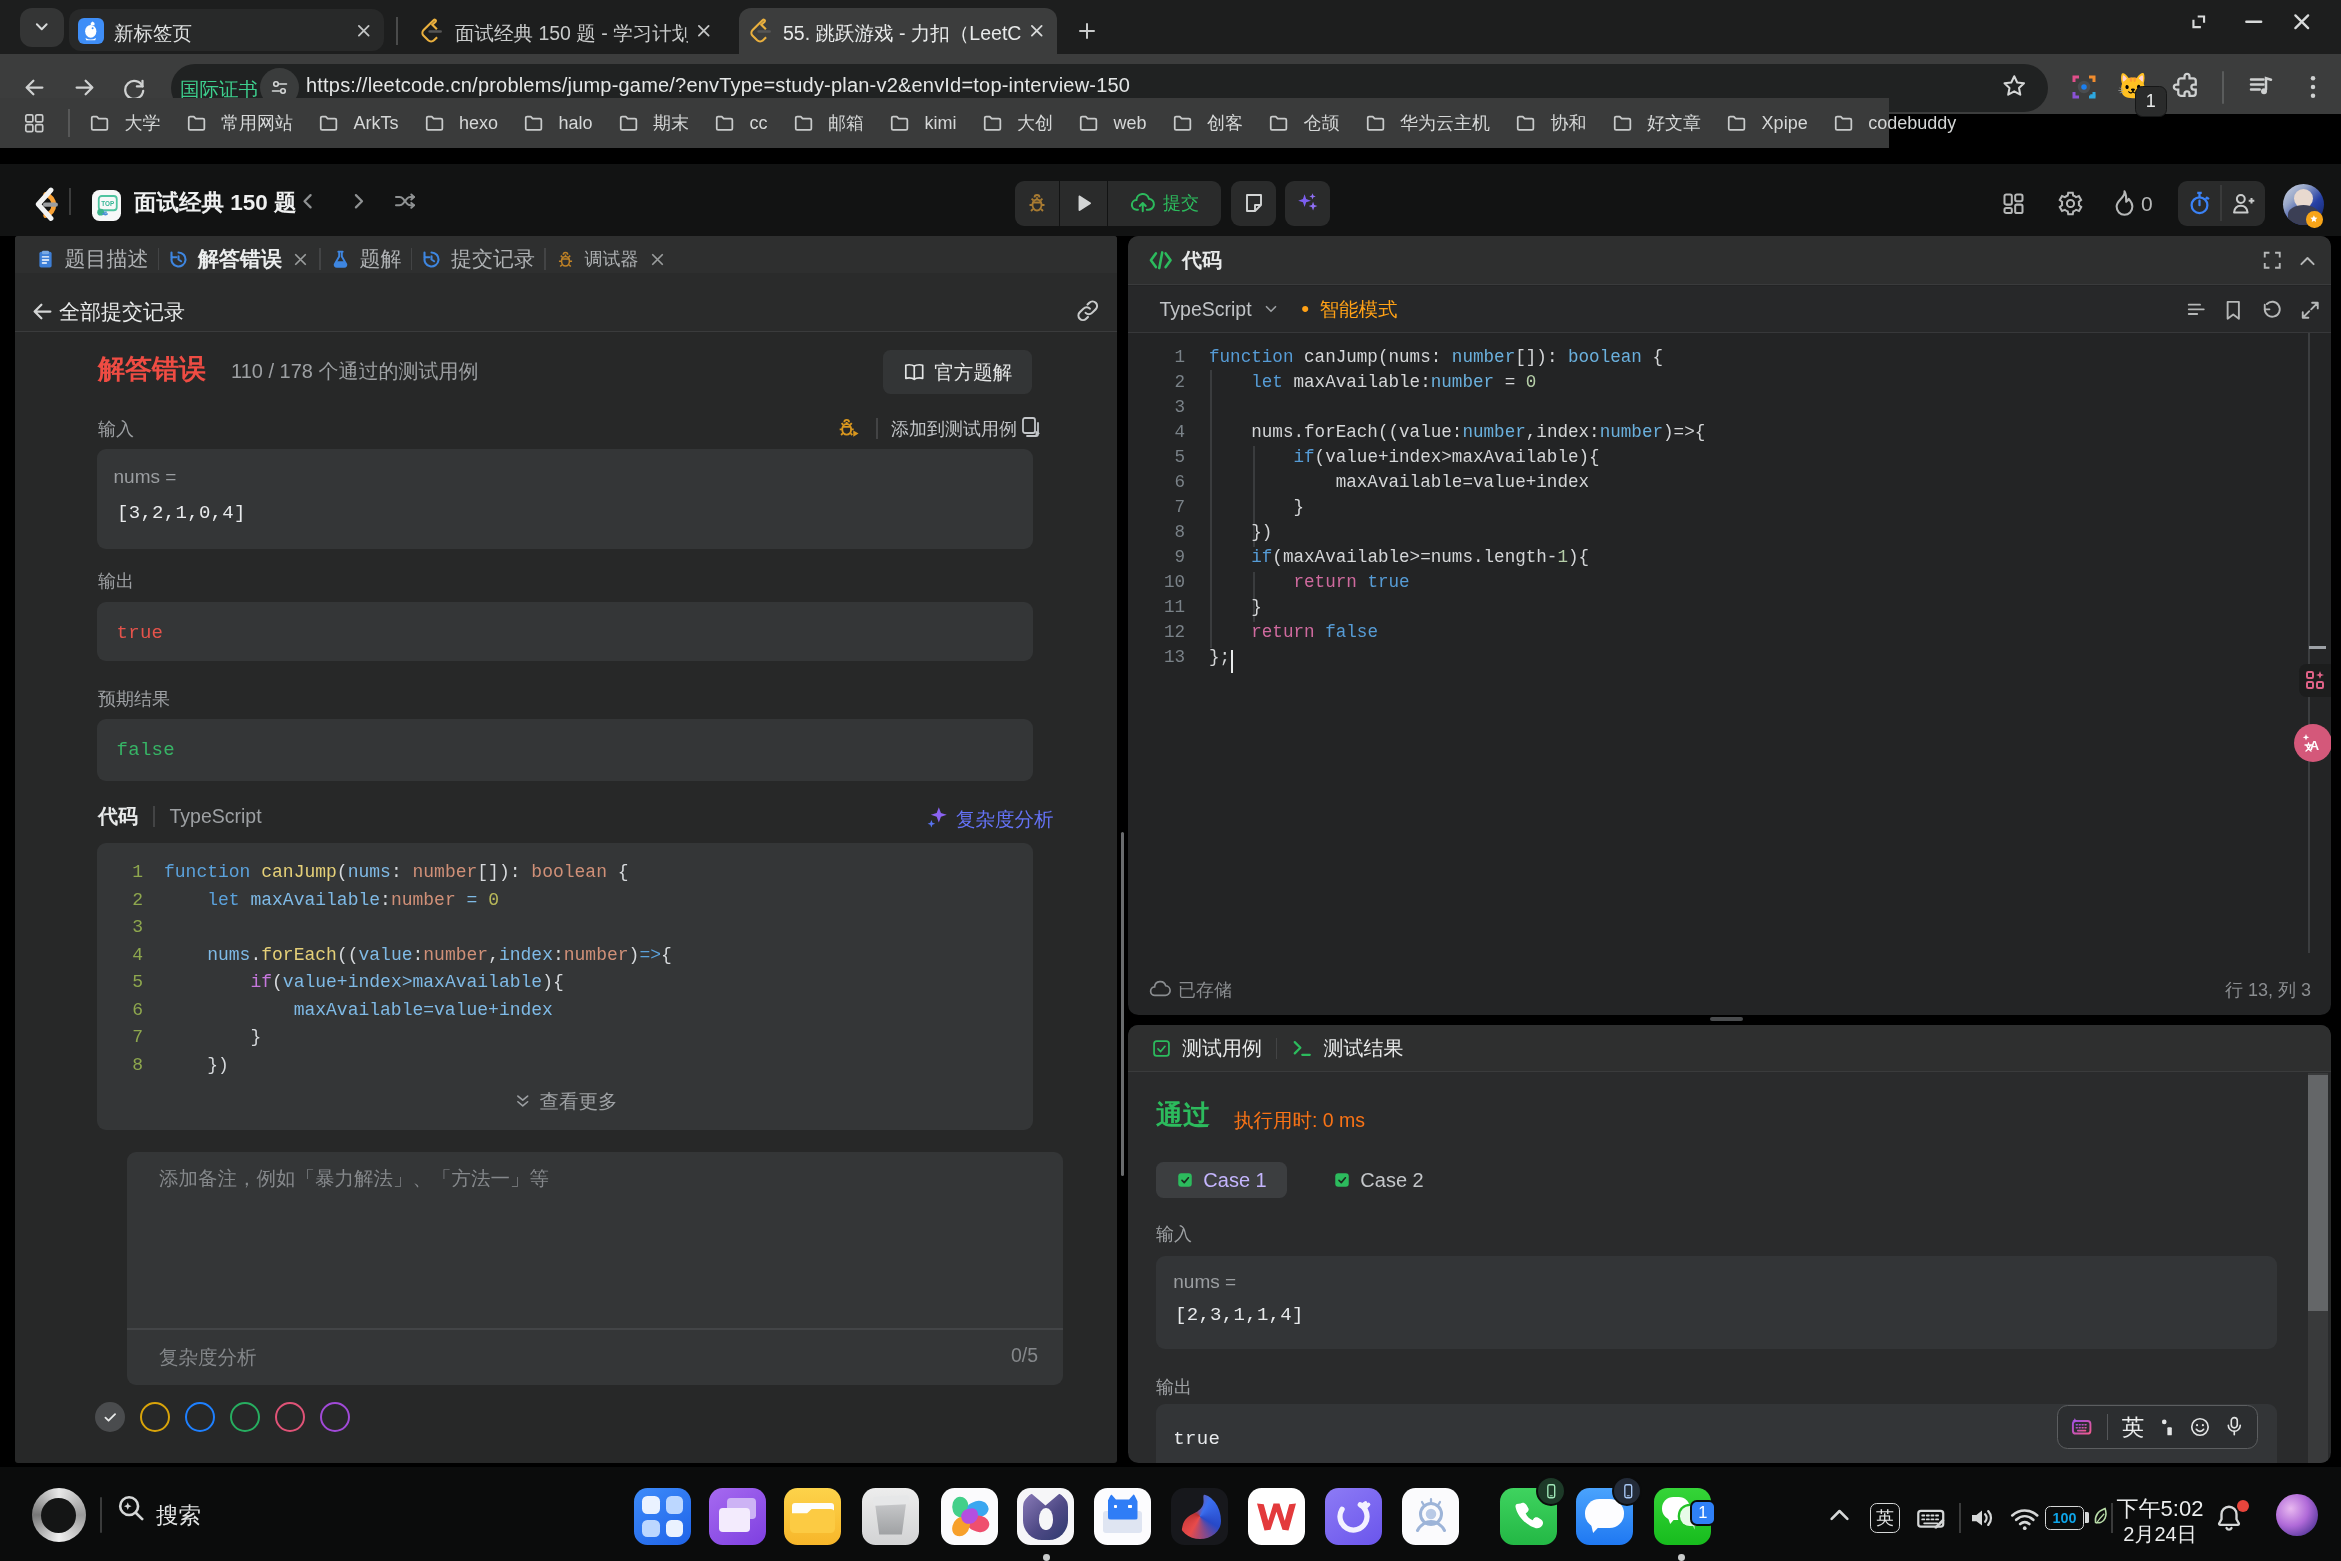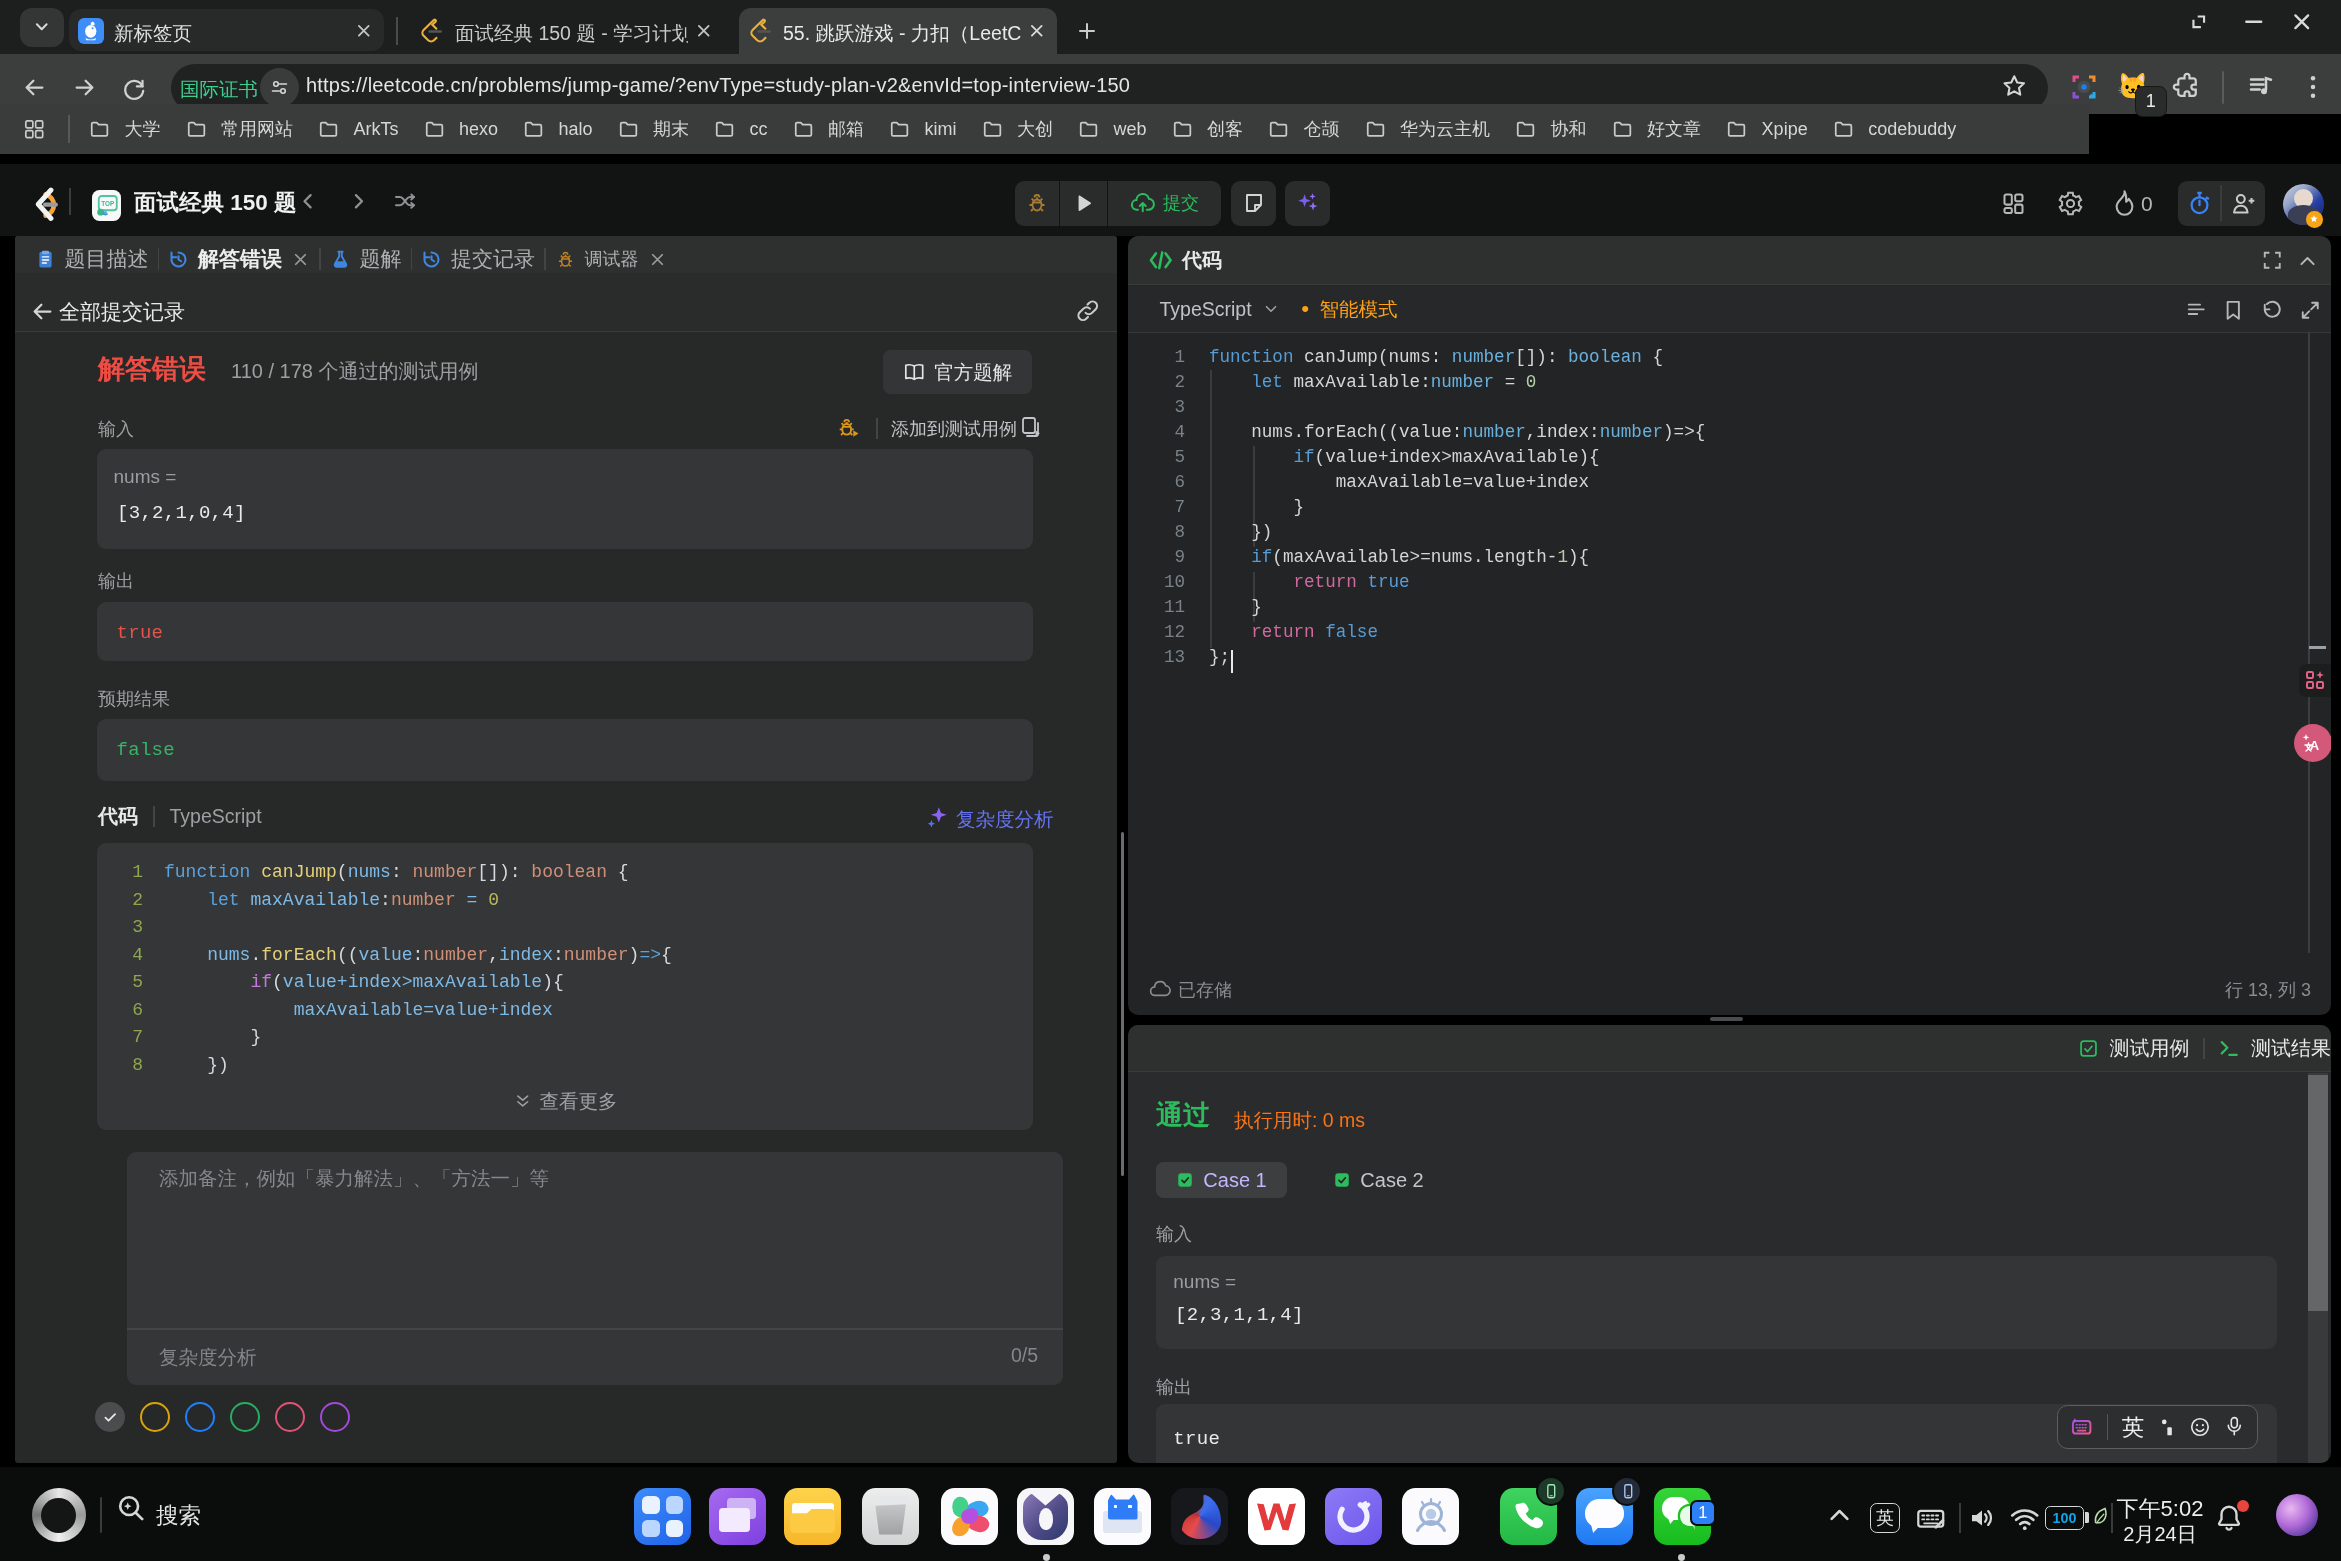--- a/index.html
+++ b/index.html
@@ -6,21 +6,21 @@
   html,body { width:2342px; height:1561px; background:#000; overflow:hidden; }
   body { font-family:"Liberation Sans", sans-serif; position:relative; }
   .abs { position:absolute; }
   .flex { display:flex; align-items:center; }
   .mono { font-family:"Liberation Mono", monospace; }
   svg { display:block; }
 
   
   #tabbar { left:0; top:0; width:2342px; height:54px; background:#1d1e1e; }
   #toolbar { left:0; top:54px; width:2342px; height:60px; background:#3c3d3d; }
-  #bookmarks { left:0; top:104px; width:2089px; height:50px; background:#3a3b3b; }
+  #bookmarks { left:0; top:98px; width:1889px; height:50px; background:#3a3b3b; }
   #lcheader { left:0; top:164px; width:2342px; height:72px; background:#121313; }
 
   
   #leftpanel { left:15px; top:236px; width:1102px; height:1227px; background:#272828; border-radius:3px; overflow:hidden; }
   #rtop { left:1128px; top:236px; width:1203px; height:779px; background:#232425; border-radius:10.5px; overflow:hidden; }
   #rbottom { left:1128px; top:1025px; width:1203px; height:438px; background:#2a2b2c; border-radius:10.5px; overflow:hidden; }
 
   #taskbar { left:0; top:1467px; width:2342px; height:95px; background:#0b0c0c; }
 
   .sep-v { width:1.5px; background:#4a4b4b; }
@@ -600,21 +600,21 @@
   </div>
 
   <svg class="abs" style="left:21px;top:742px;" width="22.5" height="22.5" viewBox="0 0 24 24">
       <path d="M7.5 18.5h-1A4.5 4.5 0 0 1 6 9.5a6 6 0 0 1 11.8-1.2A4.8 4.8 0 0 1 17 18.5z" fill="none" stroke="#8a8d90" stroke-width="1.8" stroke-linecap="round"></path>
     </svg>
   <div class="abs" style="left:50px;top:742px;font-size:18px;color:#8a8d90;">已存储</div>
   <div class="abs" style="left:1097px;top:742px;font-size:18px;color:#8a8d90;">行 13, 列 3</div>
 </div>
 
 <div class="abs" id="rbottom">
-  <div class="abs flex" style="left:0;top:0;width:1203px;height:47px;background:#2e2f2f;border-bottom:1.5px solid #3a3b3c;padding-left:22.5px;gap:10.5px;justify-content:flex-end;">
+  <div class="abs flex" style="left:0;top:0;width:1203px;height:47px;background:#2e2f2f;border-bottom:1.5px solid #3a3b3c;padding-left:22.5px;gap:10.5px;">
     <svg width="21" height="21" viewBox="0 0 24 24">
         <rect x="3.5" y="3.5" width="17" height="17" rx="3" fill="none" stroke="#2cbb5d" stroke-width="2"></rect>
         <path d="M8 12.5l3 3 5-6" fill="none" stroke="#2cbb5d" stroke-width="2" stroke-linecap="round" stroke-linejoin="round"></path>
       </svg>
     <span style="font-size:20px;color:#e8eaea;">测试用例</span>
     <div class="sep-v" style="height:21px;background:#434445;margin:0 3px;"></div>
     <svg width="22.5" height="22.5" viewBox="0 0 24 24">
         <path d="M4 5.5l6 6-6 6" fill="none" stroke="#2cbb5d" stroke-width="2.4" stroke-linecap="round" stroke-linejoin="round"></path>
         <path d="M12 19h8" stroke="#2cbb5d" stroke-width="2.4" stroke-linecap="round"></path>
       </svg>

